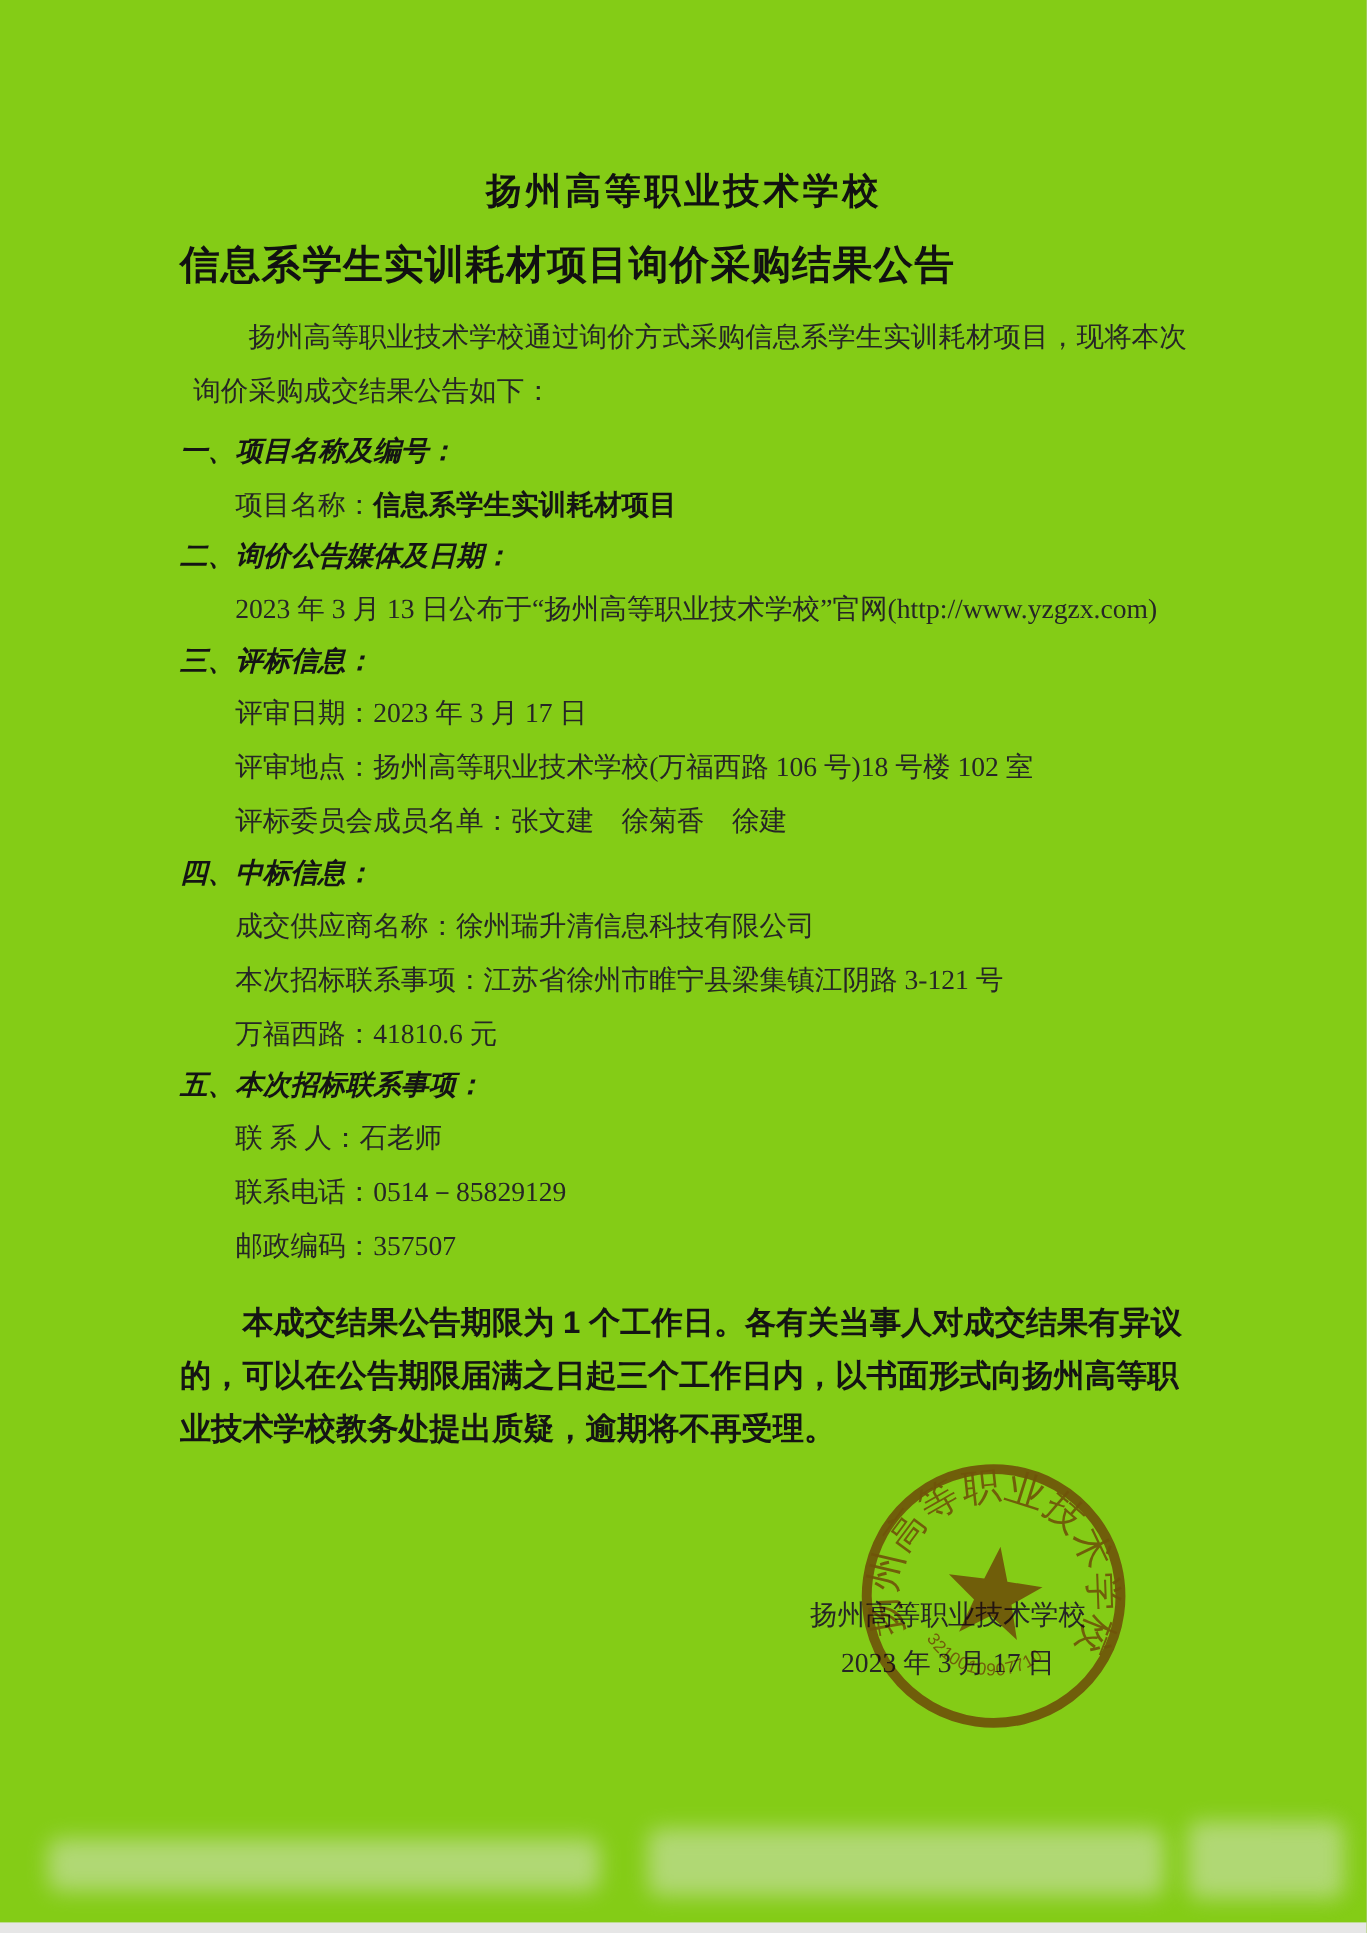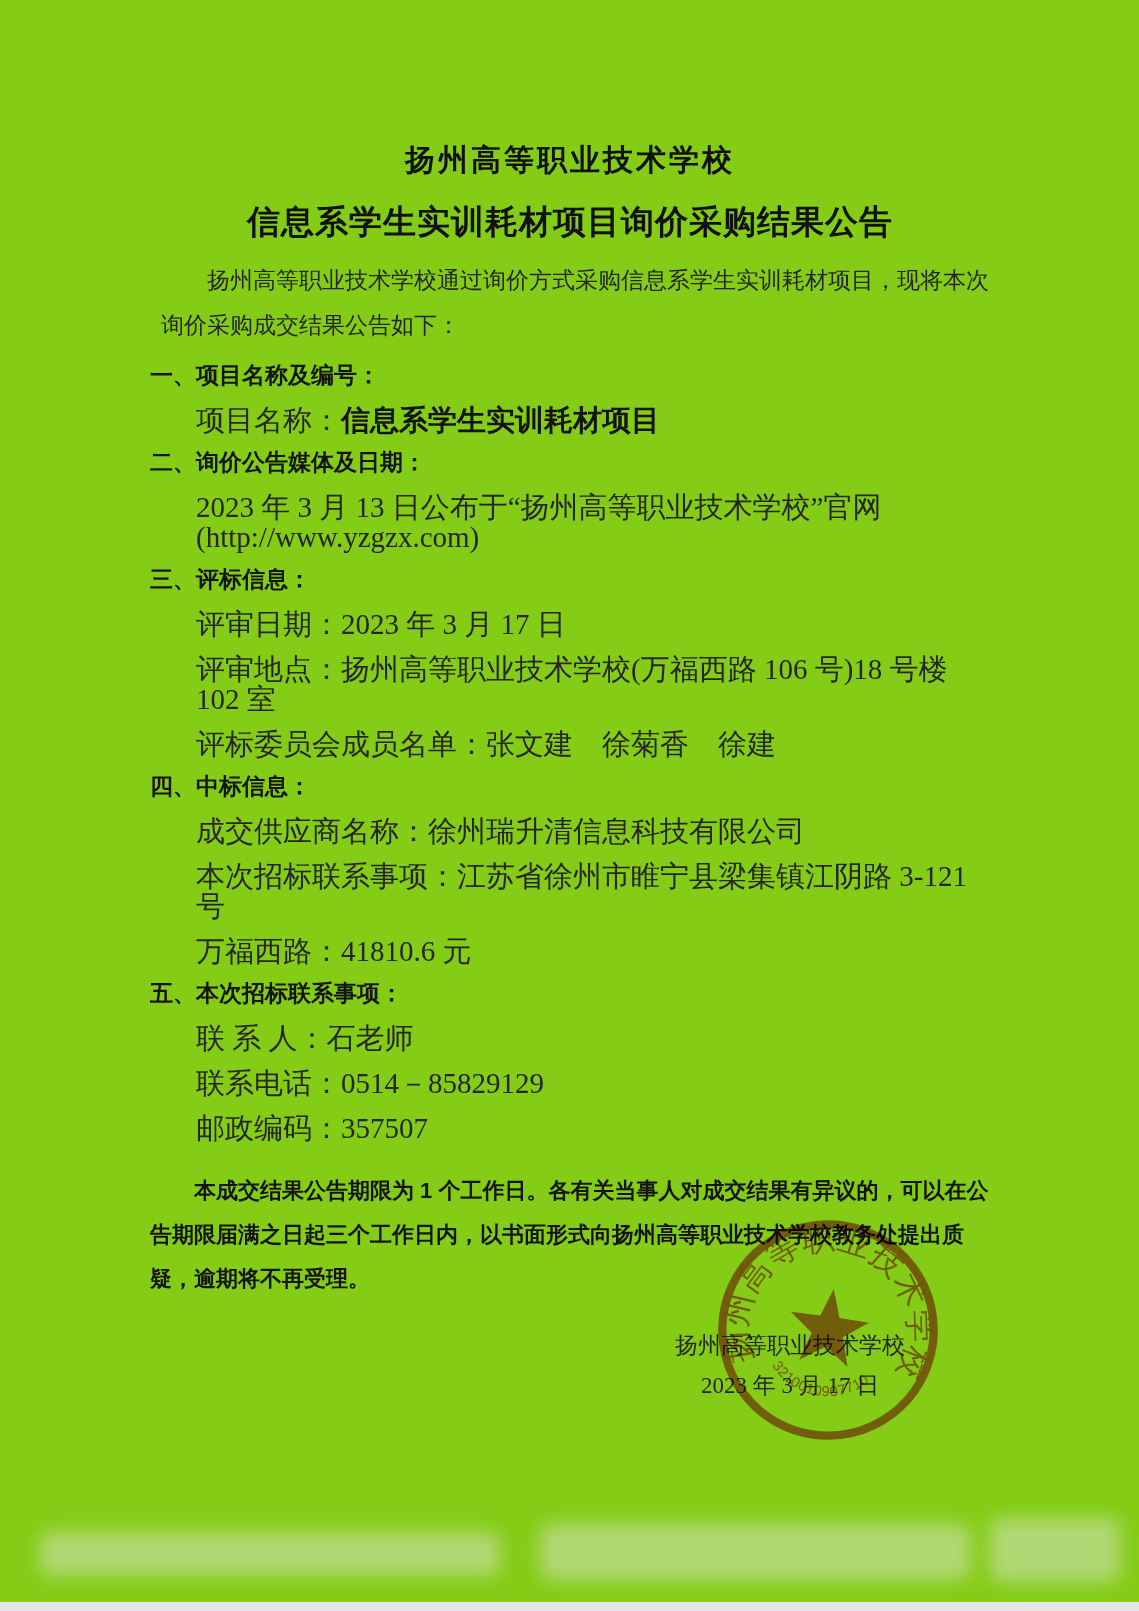--- a/index.html
+++ b/index.html
@@ -24,56 +24,56 @@
     margin: 142px 0 0 0;
     text-align: center;
     font-size: 30px;
     line-height: 36px;
     font-weight: 700;
     letter-spacing: 3px;
     color: #111;
   }
   .title2 {
     margin: 24px 0 0 0;
-    text-align: center;
     font-size: 33px;
     line-height: 40px;
     font-weight: 700;
     letter-spacing: 1px;
     color: #111;
   }
   .intro {
     margin: 16px 0 0 11px;
     font-size: 23px;
     line-height: 45px;
     text-indent: 2em;
     color: #262626;
   }
   .sec-heading {
     margin: 12px 0 0 0;
     font-size: 23px;
     line-height: 30px;
     font-weight: 700;
     font-family: "Liberation Sans", "DejaVu Sans", sans-serif;
     color: #141414;
+    font-style: italic;
   }
   .item {
     margin: 15px 0 0 46px;
-    font-size: 29px;
+    font-size: 23px;
     line-height: 30px;
     color: #262626;
   }
   .item .bold-value {
     font-weight: 700;
     font-family: "Liberation Sans", "DejaVu Sans", sans-serif;
     color: #141414;
   }
   .closing {
     margin: 26px 0 0 0;
-    font-size: 22px;
+    font-size: 26px;
     line-height: 44px;
     text-indent: 2em;
     font-weight: 700;
     font-family: "Liberation Sans", "DejaVu Sans", sans-serif;
     color: #141414;
   }
   .signature {
     position: absolute;
     left: 630px;
     top: 1326px;

